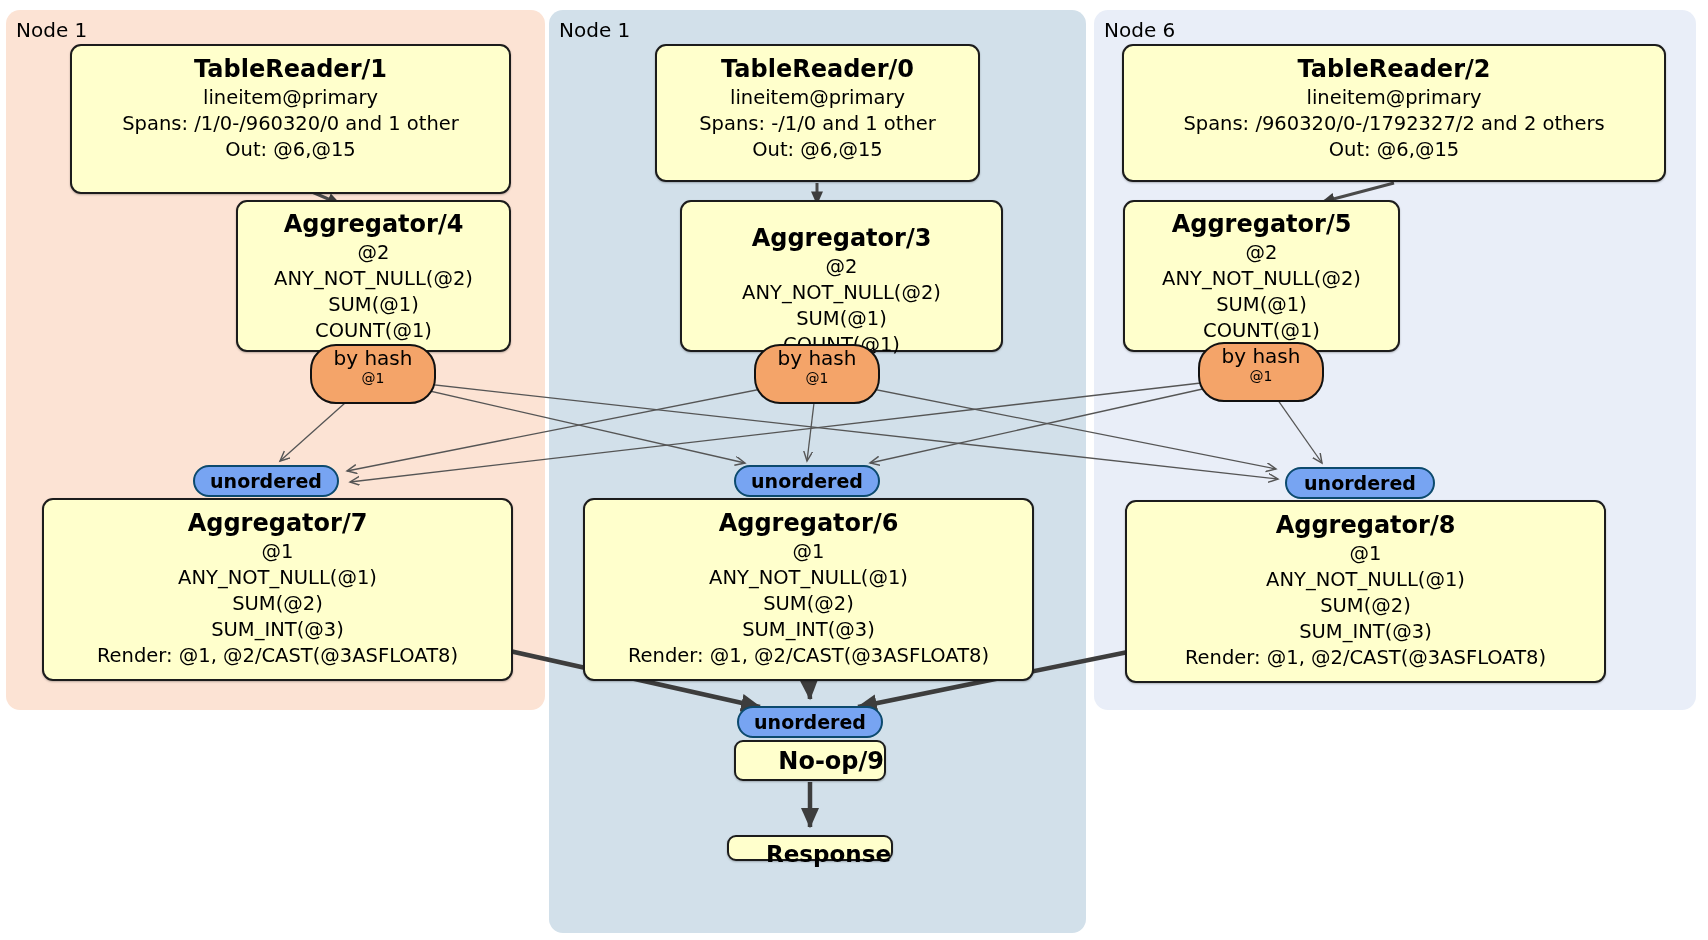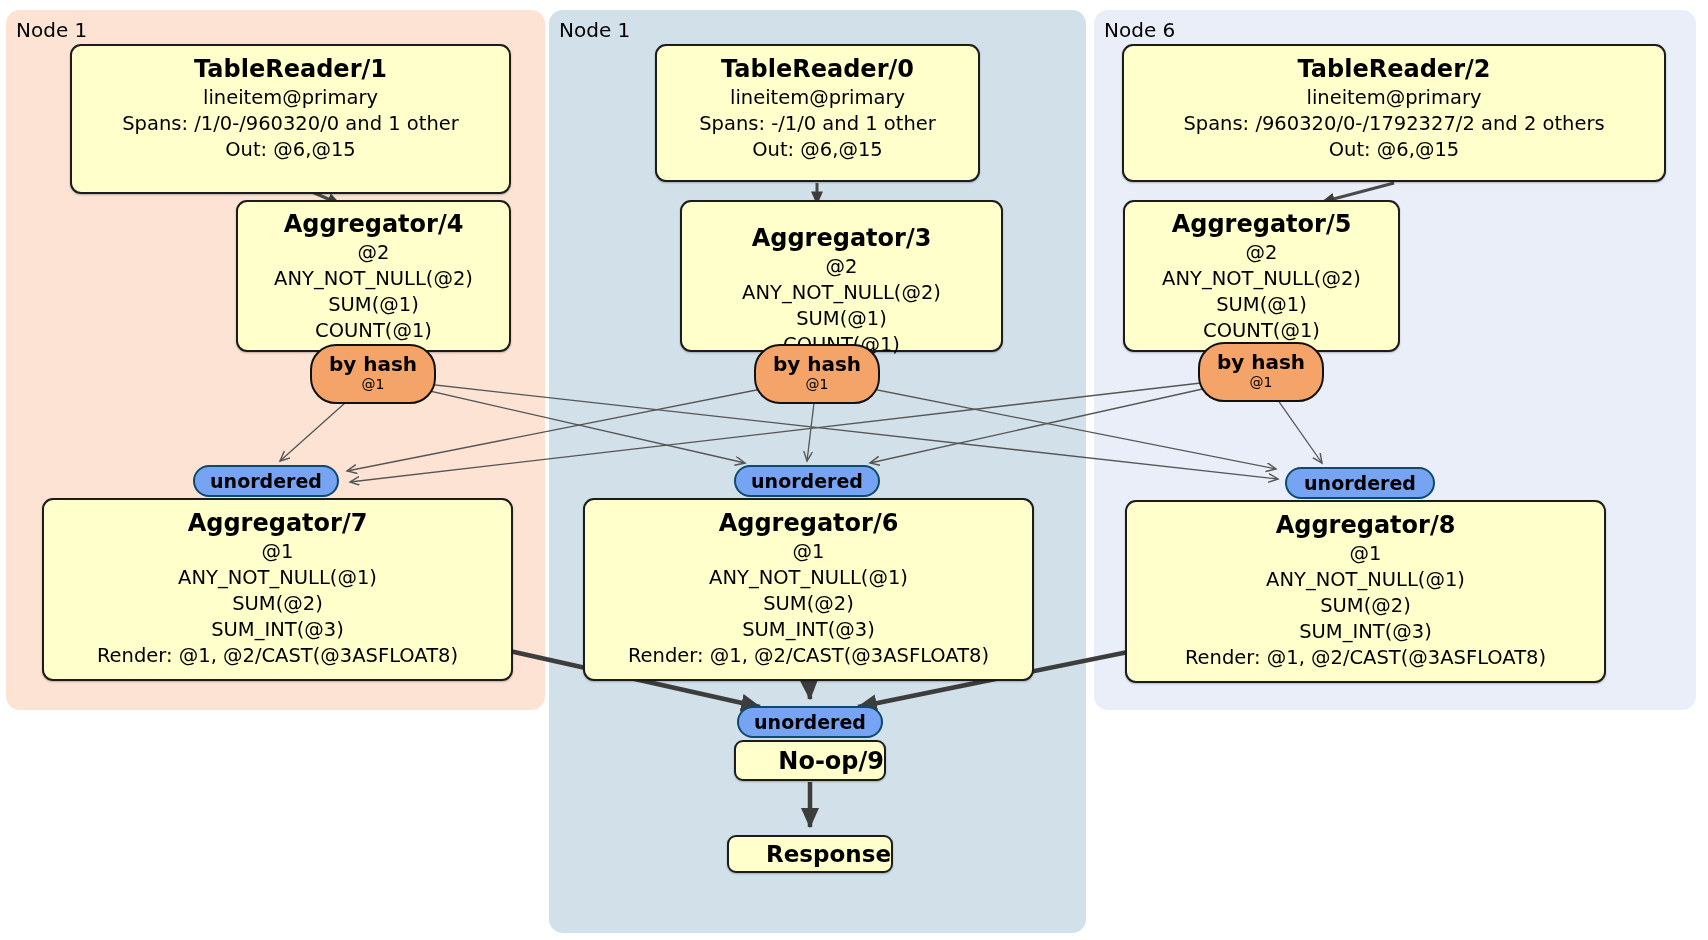--- a/index.html
+++ b/index.html
@@ -15,21 +15,21 @@
   .region-label{position:absolute;top:8px;left:10px;font-size:20px;color:#000;white-space:nowrap;}
   .edges{position:absolute;left:0;top:0;z-index:1;pointer-events:none;}
   .region{z-index:0;}
   .pbox{position:absolute;z-index:2;background:var(--box_bg);border:2px solid var(--box_border);
         border-radius:11px;text-align:center;box-sizing:border-box;
         box-shadow:0 1px 2px rgba(0,0,0,0.25);}
   .pbox .title{font-weight:bold;font-size:24px;line-height:31px;white-space:nowrap;}
   .pbox .line{font-size:19.5px;line-height:26px;white-space:nowrap;}
   .router{position:absolute;z-index:3;background:var(--router_bg);border:2px solid #111;
           border-radius:26px;text-align:center;box-sizing:border-box;}
-  .router .lbl{font-weight:bold;font-size:20px;line-height:24px;margin-top:6px;white-space:nowrap;}
+  .router .lbl{font-weight:normal;font-size:20px;line-height:24px;white-space:nowrap;}
   .router .sub{font-size:14px;line-height:17px;white-space:nowrap;}
   .stream{position:absolute;z-index:3;background:var(--stream_bg);border:2px solid #0c4a6e;
           border-radius:17px;text-align:center;font-weight:bold;font-size:19px;
           box-sizing:border-box;white-space:nowrap;}
   .termbox{position:absolute;z-index:3;background:var(--box_bg);border:2px solid var(--box_border);
            border-radius:9px;text-align:right;font-weight:bold;box-sizing:border-box;
            box-shadow:0 1px 2px rgba(0,0,0,0.25);}
 </style>
 </head>
 <body>
@@ -158,15 +158,15 @@
     <div class="title">Aggregator/8</div>
     <div class="line">@1</div>
     <div class="line">ANY_NOT_NULL(@1)</div>
     <div class="line">SUM(@2)</div>
     <div class="line">SUM_INT(@3)</div>
     <div class="line">Render: @1, @2/CAST(@3ASFLOAT8)</div>
   </div>
 
   <div class="stream" style="left:737px;top:706px;width:146px;height:32px;line-height:28px;">unordered</div>
   <div class="termbox" style="left:734px;top:740px;width:152px;height:41px;font-size:24px;line-height:38px;">No-op/9</div>
-  <div class="termbox" style="left:727px;top:835px;width:166px;height:38px;font-size:23px;line-height:35px;">Response</div>
+  <div class="termbox" style="left:727px;top:835px;width:166px;height:26px;font-size:23px;line-height:35px;">Response</div>
 
 </div>
 
 </body></html>

